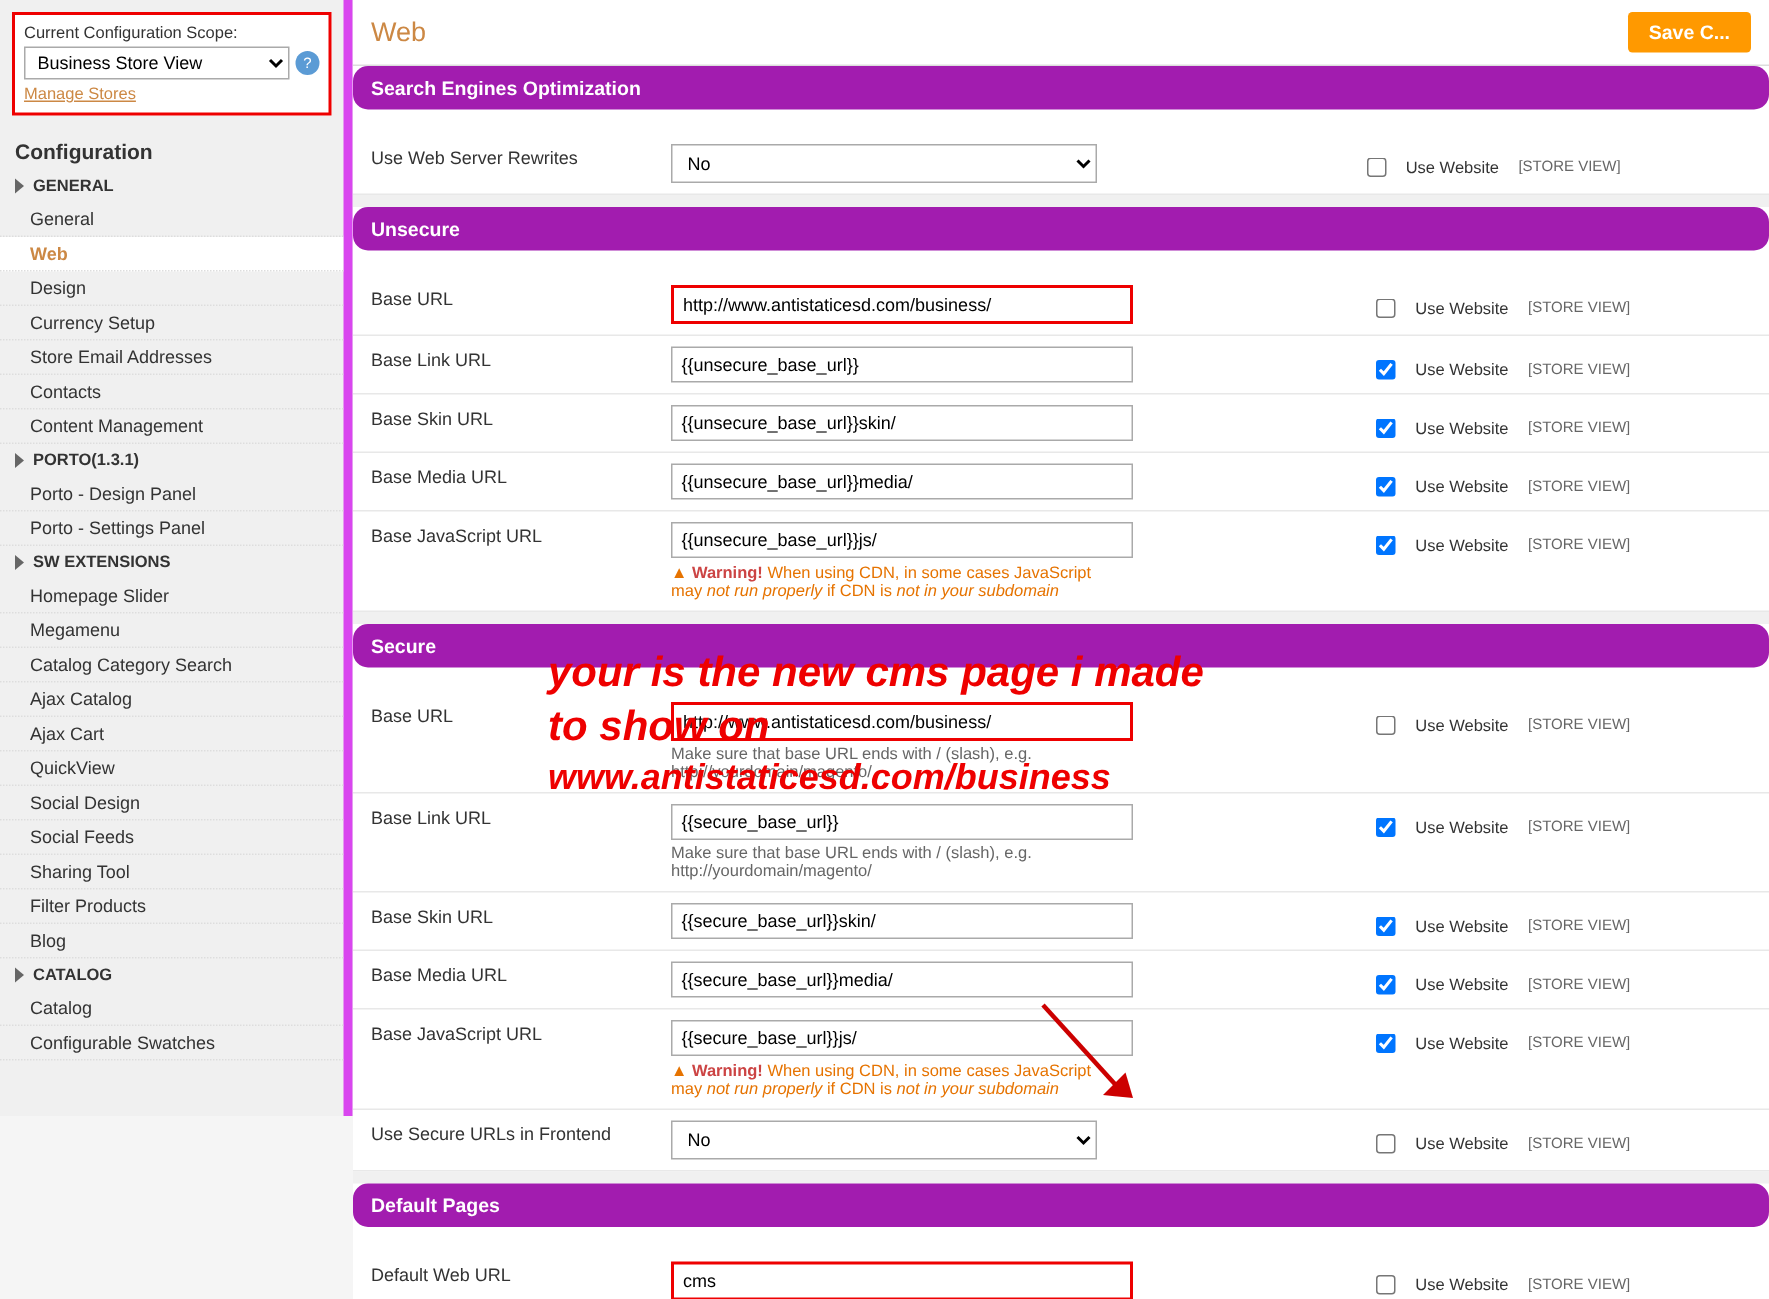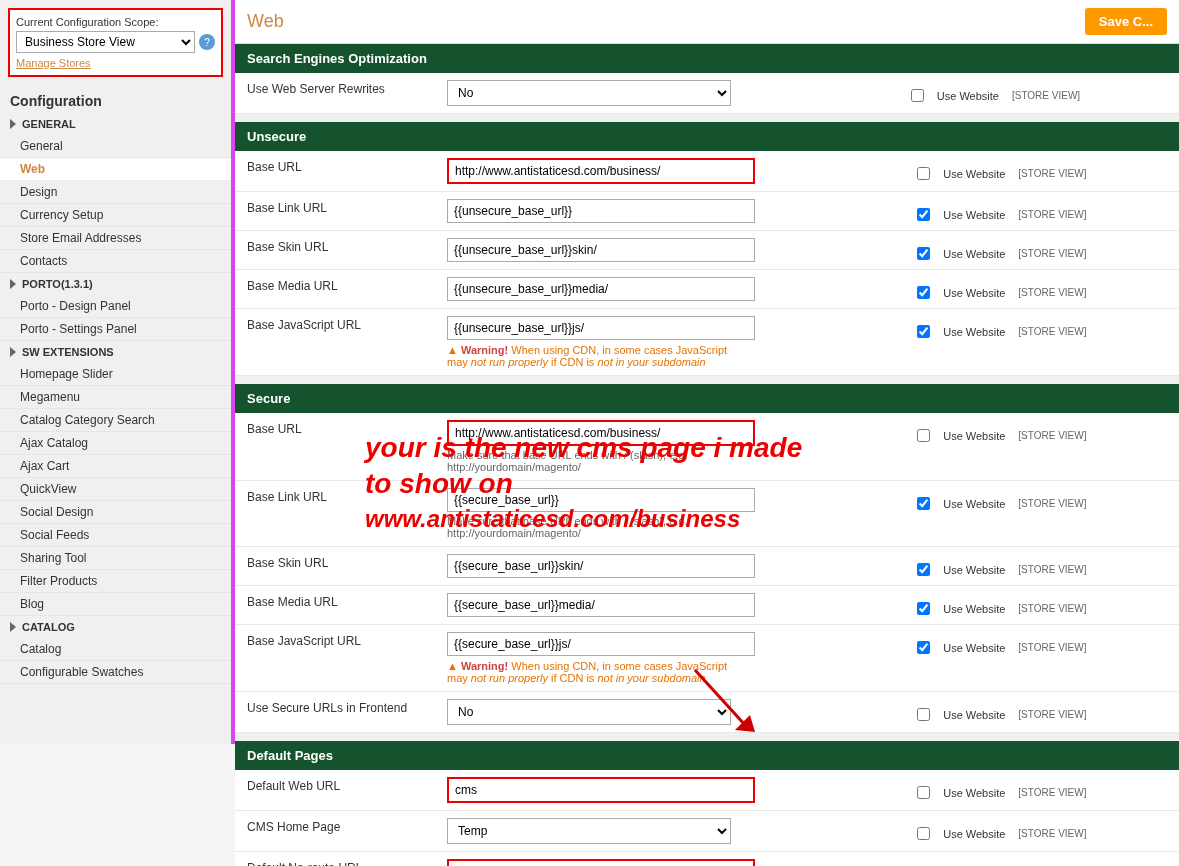--- a/index.html
+++ b/index.html
@@ -3,21 +3,21 @@
   <meta charset="utf-8">
   <style>
     * { box-sizing: border-box; margin: 0; padding: 0; }
     body { font-family: Arial, Helvetica, sans-serif; font-size: 12px; background: #f5f5f5; display: flex; height: 866px; overflow: hidden; }
 
     
     #sidebar {
       width: 235px;
       min-width: 235px;
       background: #f0f0f0;
-      border-right: 4px solid #d946ef;
+      border-right: 6px solid #d946ef;
       overflow-y: auto;
       height: 744px;
     }
     .scope-box {
       border: 2px solid #e00;
       margin: 8px;
       padding: 6px;
       background: #fff;
     }
     .scope-label { font-size: 11px; color: #333; margin-bottom: 3px; }
@@ -98,26 +98,27 @@
       border: none;
       padding: 6px 14px;
       font-size: 13px;
       font-weight: bold;
       cursor: pointer;
       border-radius: 3px;
     }
 
     
     .form-section-header {
-      background: #14532d;
+      background: #a21caf;
       color: #fff;
       font-size: 13px;
       font-weight: bold;
       padding: 7px 12px;
-      margin-bottom: 0;
+      margin-bottom: 16px;
+      border-radius: 10px;
     }
 
     .form-table {
       width: 100%;
       border-collapse: collapse;
       background: #fff;
       margin-bottom: 0;
     }
     .form-table tr {
       border-bottom: 1px solid #e8e8e8;
@@ -225,20 +226,21 @@
   <div class="section-header">
     <div class="arrow"></div>
     <span class="section-name">GENERAL</span>
   </div>
   <div class="sidebar-item">General</div>
   <div class="sidebar-item active">Web</div>
   <div class="sidebar-item">Design</div>
   <div class="sidebar-item">Currency Setup</div>
   <div class="sidebar-item">Store Email Addresses</div>
   <div class="sidebar-item">Contacts</div>
+  <div class="sidebar-item">Content Management</div>
 
   <div class="section-header">
     <div class="arrow"></div>
     <span class="section-name">PORTO(1.3.1)</span>
   </div>
   <div class="sidebar-item">Porto - Design Panel</div>
   <div class="sidebar-item">Porto - Settings Panel</div>
 
   <div class="section-header">
     <div class="arrow"></div>

